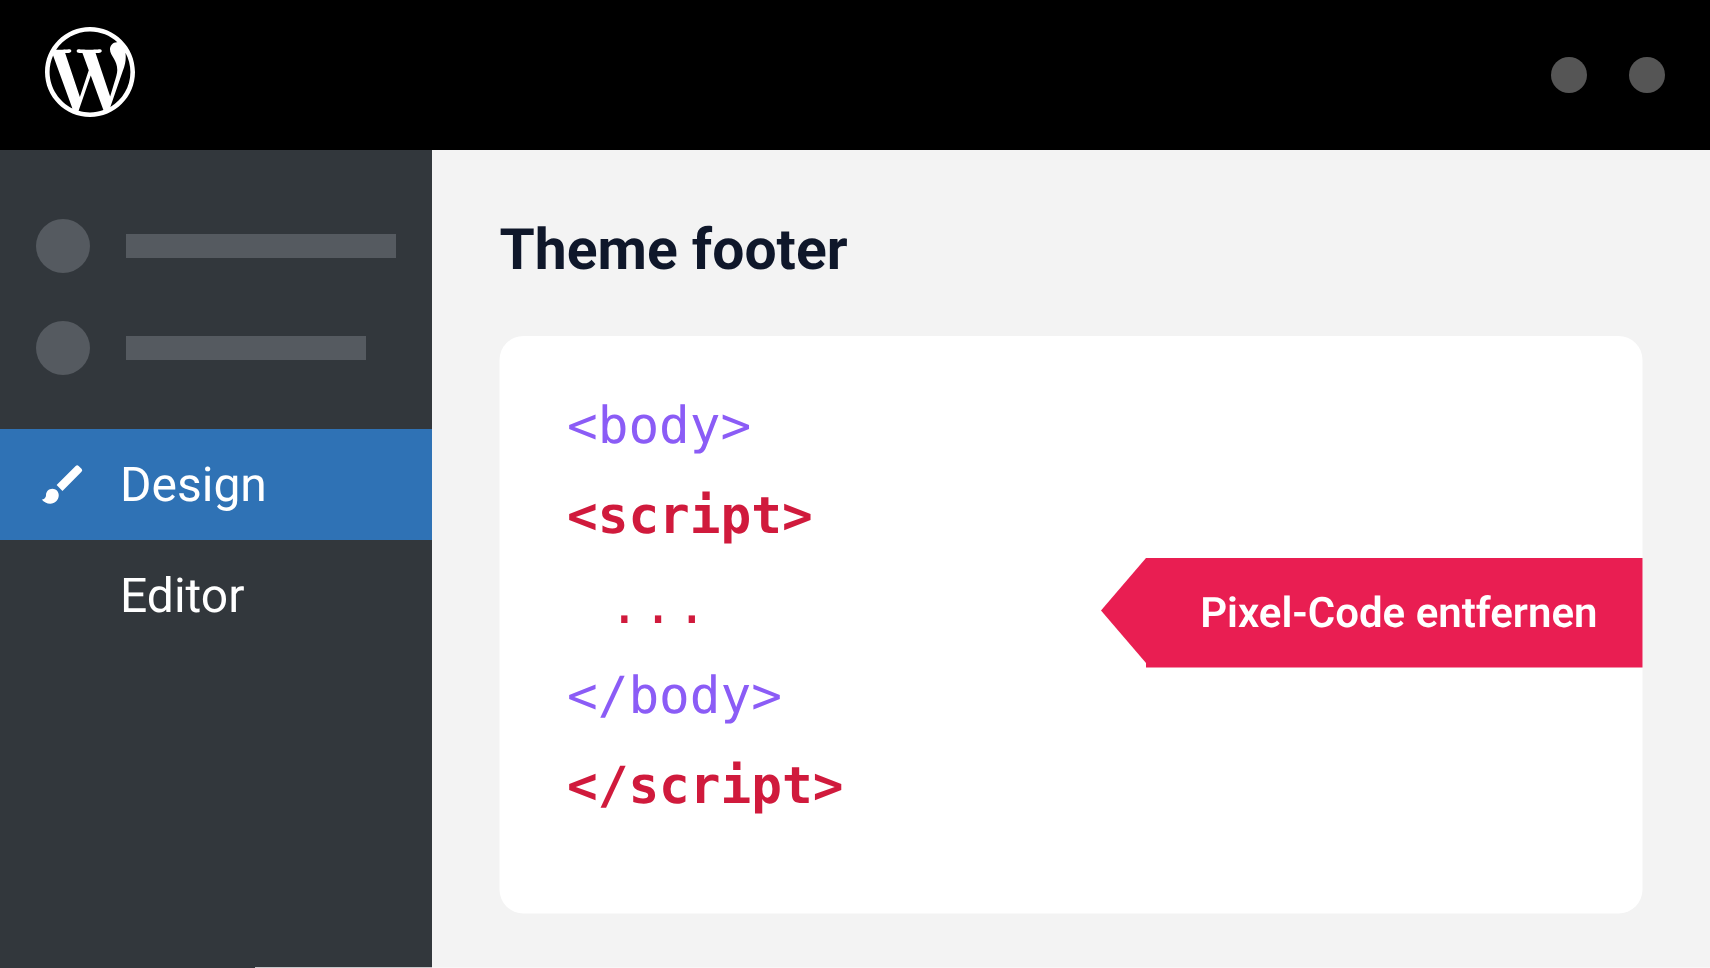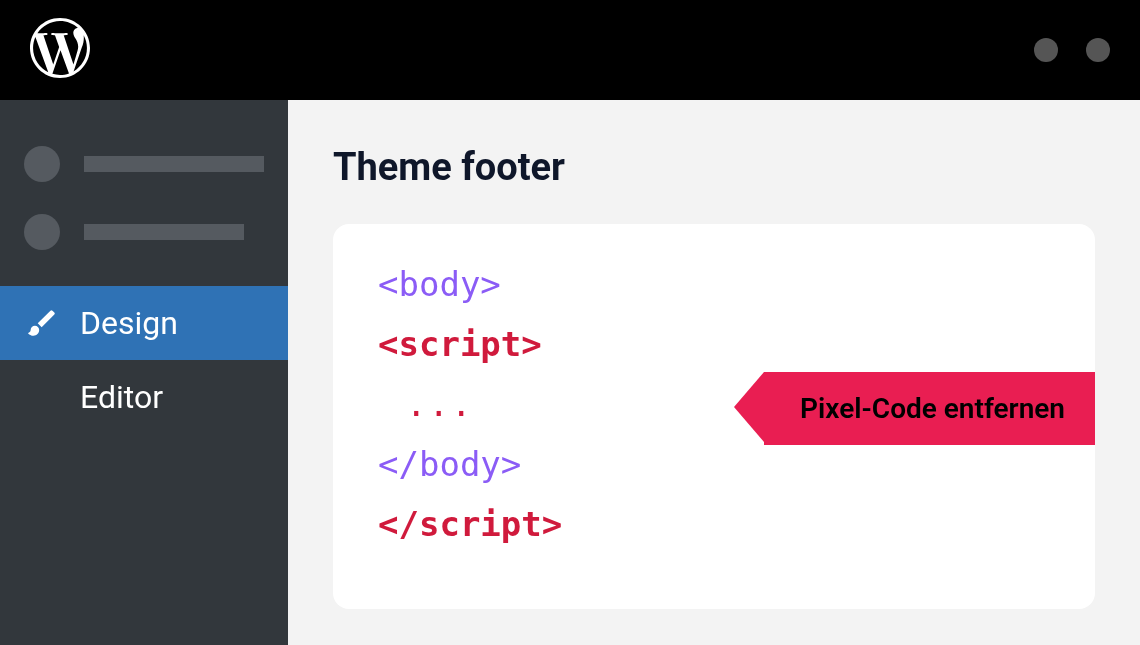--- a/index.html
+++ b/index.html
@@ -67,21 +67,21 @@
     .code-line:last-child { margin-bottom: 0; }
     .tag-blue { color: #8b5cf6; }
     .tag-red { color: #d01a3c; font-weight: bold; }
     .ellipsis { color: #d01a3c; padding-left: 28px; letter-spacing: 2px; }
     
     .callout {
       position: absolute;
       right: 0;
       top: 148px;
       background: #e91e52;
-      color: #000000;
+      color: #ffffff;
       font-size: 28px;
       font-weight: 600;
       font-family: -apple-system, BlinkMacSystemFont, "Segoe UI", Roboto, sans-serif;
       padding: 20px 30px 20px 36px;
       display: flex;
       align-items: center;
       text-align: center;
     }
     .callout::before {
       content: "";

